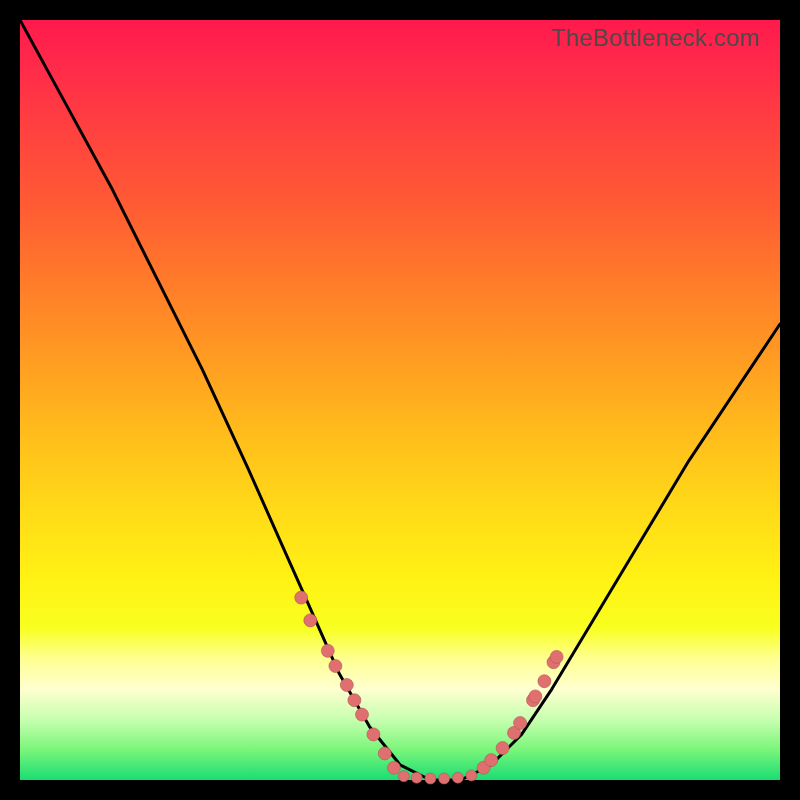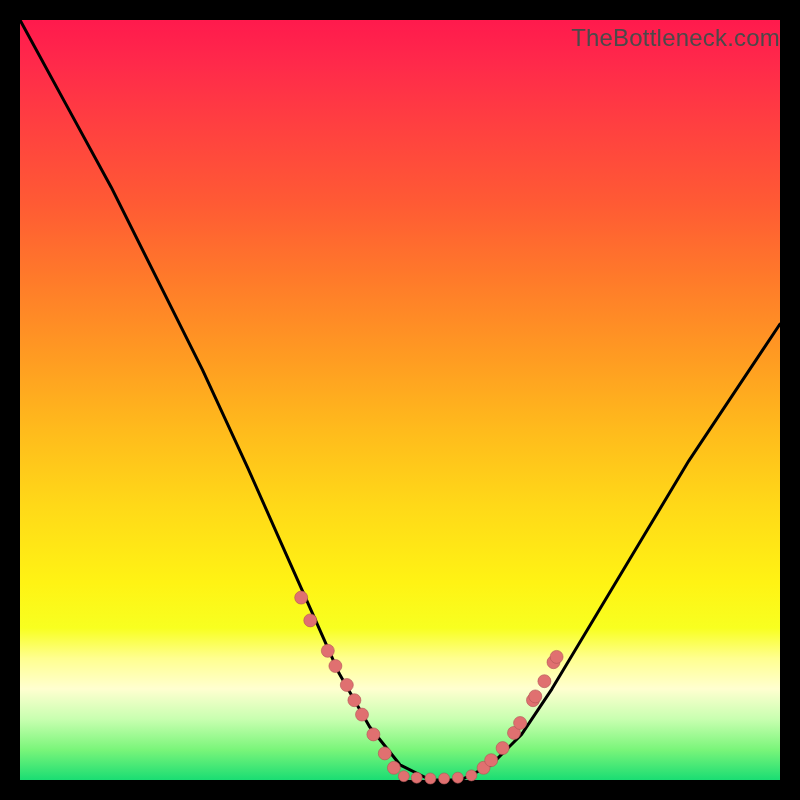--- a/index.html
+++ b/index.html
@@ -41,21 +41,21 @@
       #ffff90 84%,
       #ffffd0 88%,
       #c8ffb0 92%,
       #7af57a 96%,
       #1add73 100%
     );
   }
   .watermark {
     position: absolute;
     top: 4px;
-    right: 0;
+    right: 20px;
     color: #4a4a4a;
     font-size: 24px;
     font-weight: 500;
     letter-spacing: 0.2px;
     user-select: none;
   }
   svg.curve {
     position: absolute;
     left: 0;
     top: 0;

